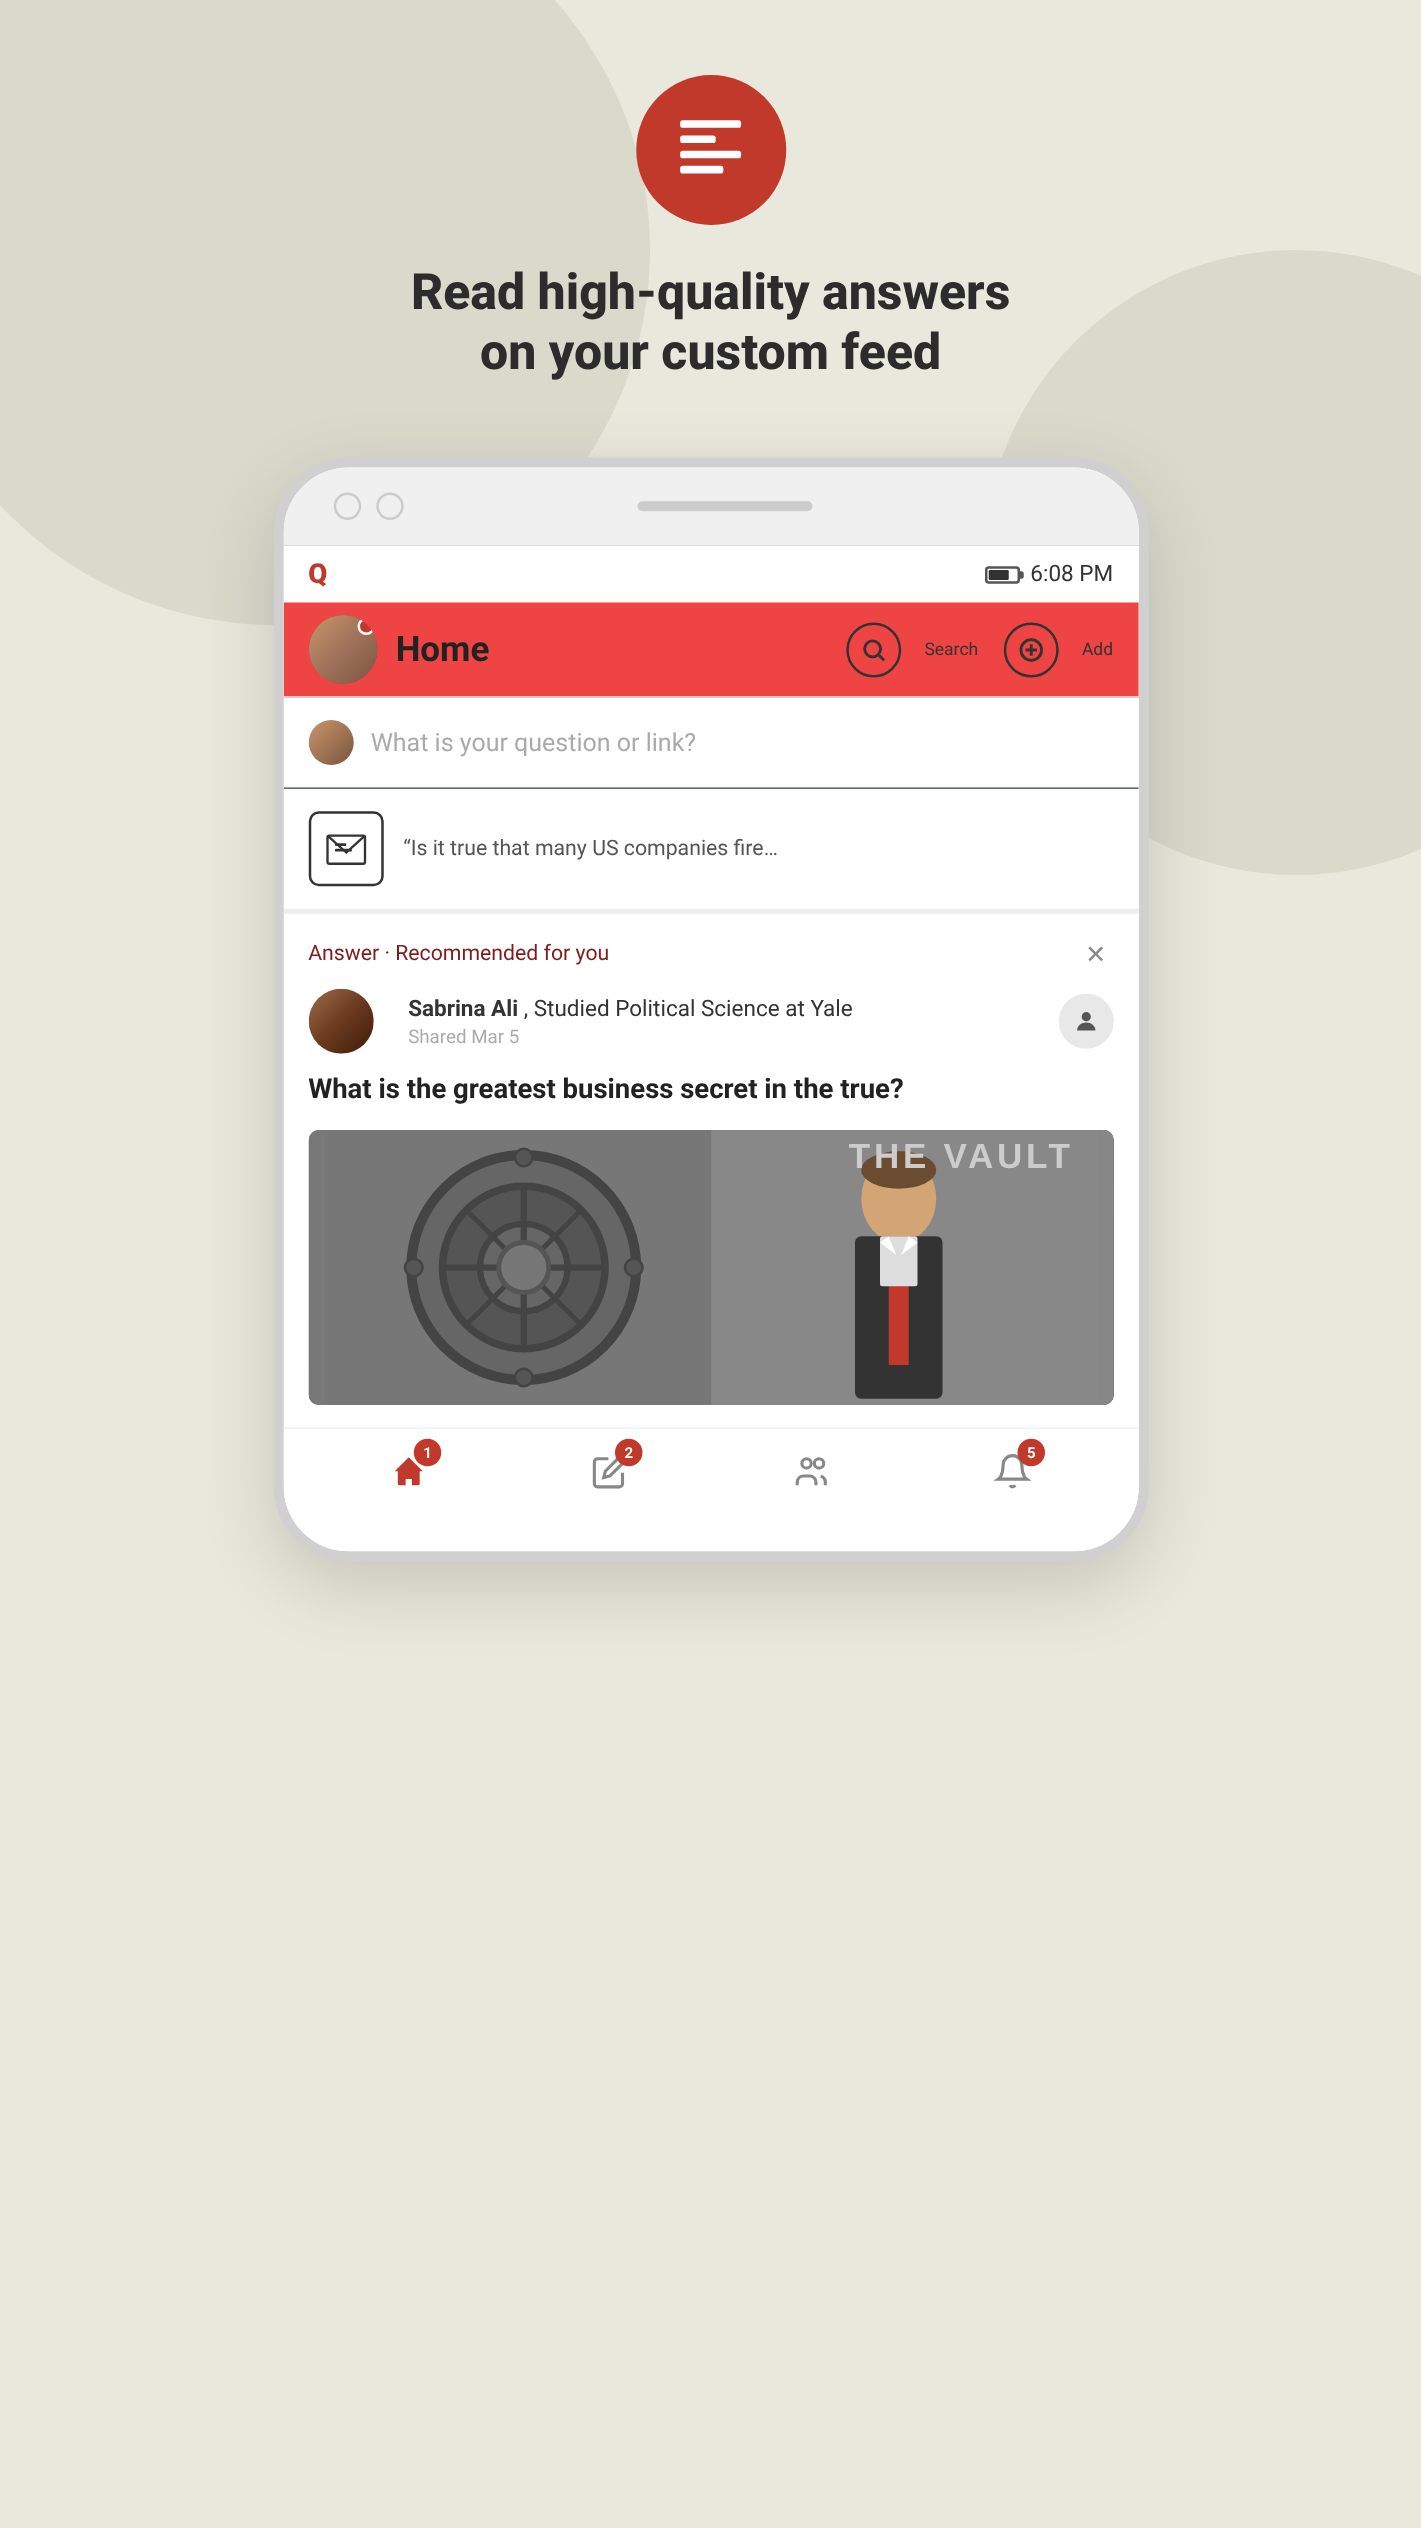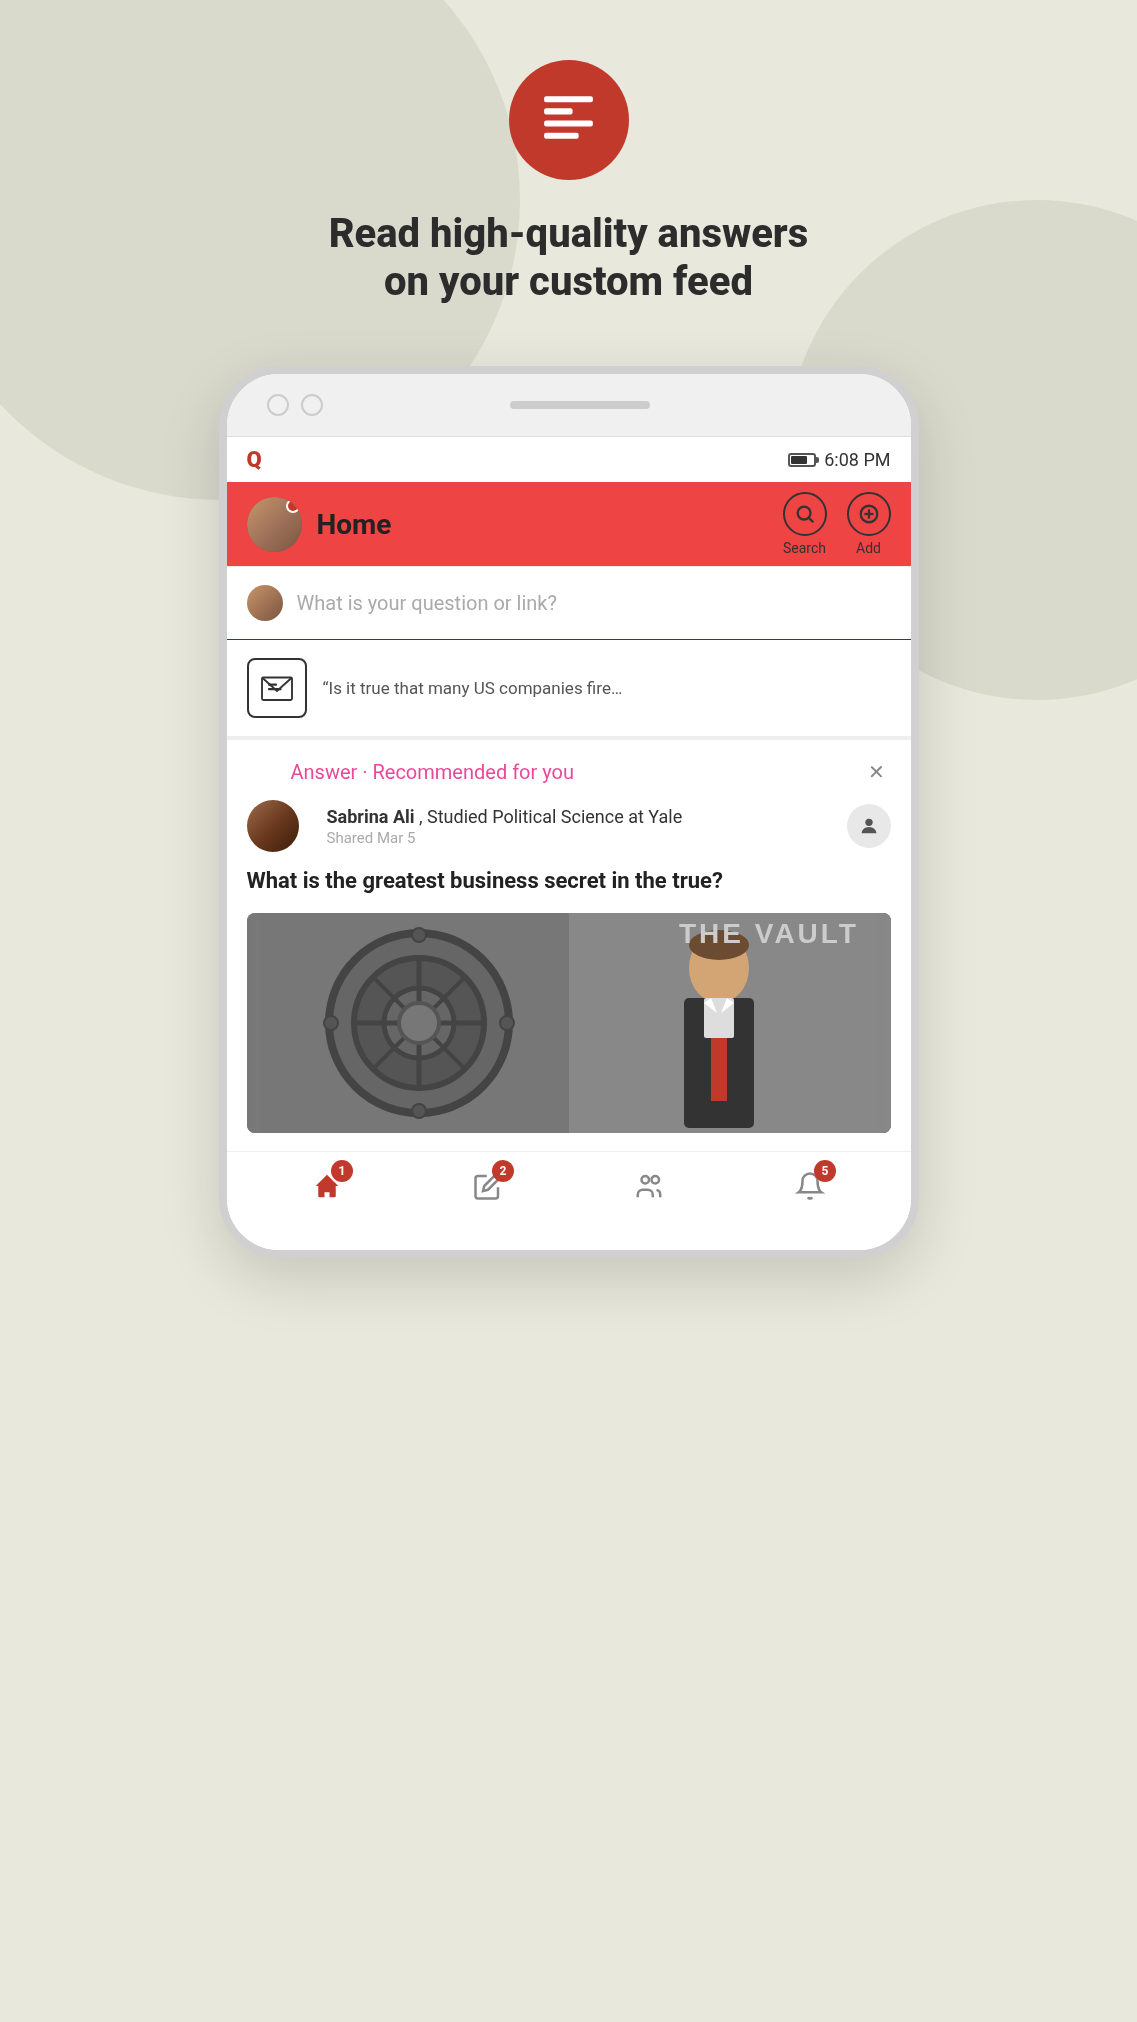--- a/index.html
+++ b/index.html
@@ -219,23 +219,23 @@
       flex: 1;
     }
 
     .header-actions {
       display: flex;
       gap: 20px;
     }
 
     .header-action {
       display: flex;
-      flex-direction: column;
-      align-items: center;
-      gap: 4px;
+      flex-direction: row;
+      align-items: center;
+      gap: 19px;
     }
 
     .action-circle {
       width: 44px;
       height: 44px;
       border-radius: 50%;
       border: 2px solid #333;
       display: flex;
       align-items: center;
       justify-content: center;
@@ -323,23 +323,22 @@
     }
 
     .answer-meta {
       display: flex;
       justify-content: space-between;
       align-items: center;
       margin-bottom: 14px;
     }
 
     .answer-tag {
-      font-size: 20px;
-      color: #ec4899;
-      margin-left: 44px;
+      font-size: 17px;
+      color: #7f1d1d;
     }
 
     .close-btn {
       width: 28px;
       height: 28px;
       display: flex;
       align-items: center;
       justify-content: center;
       color: #888;
       font-size: 20px;

